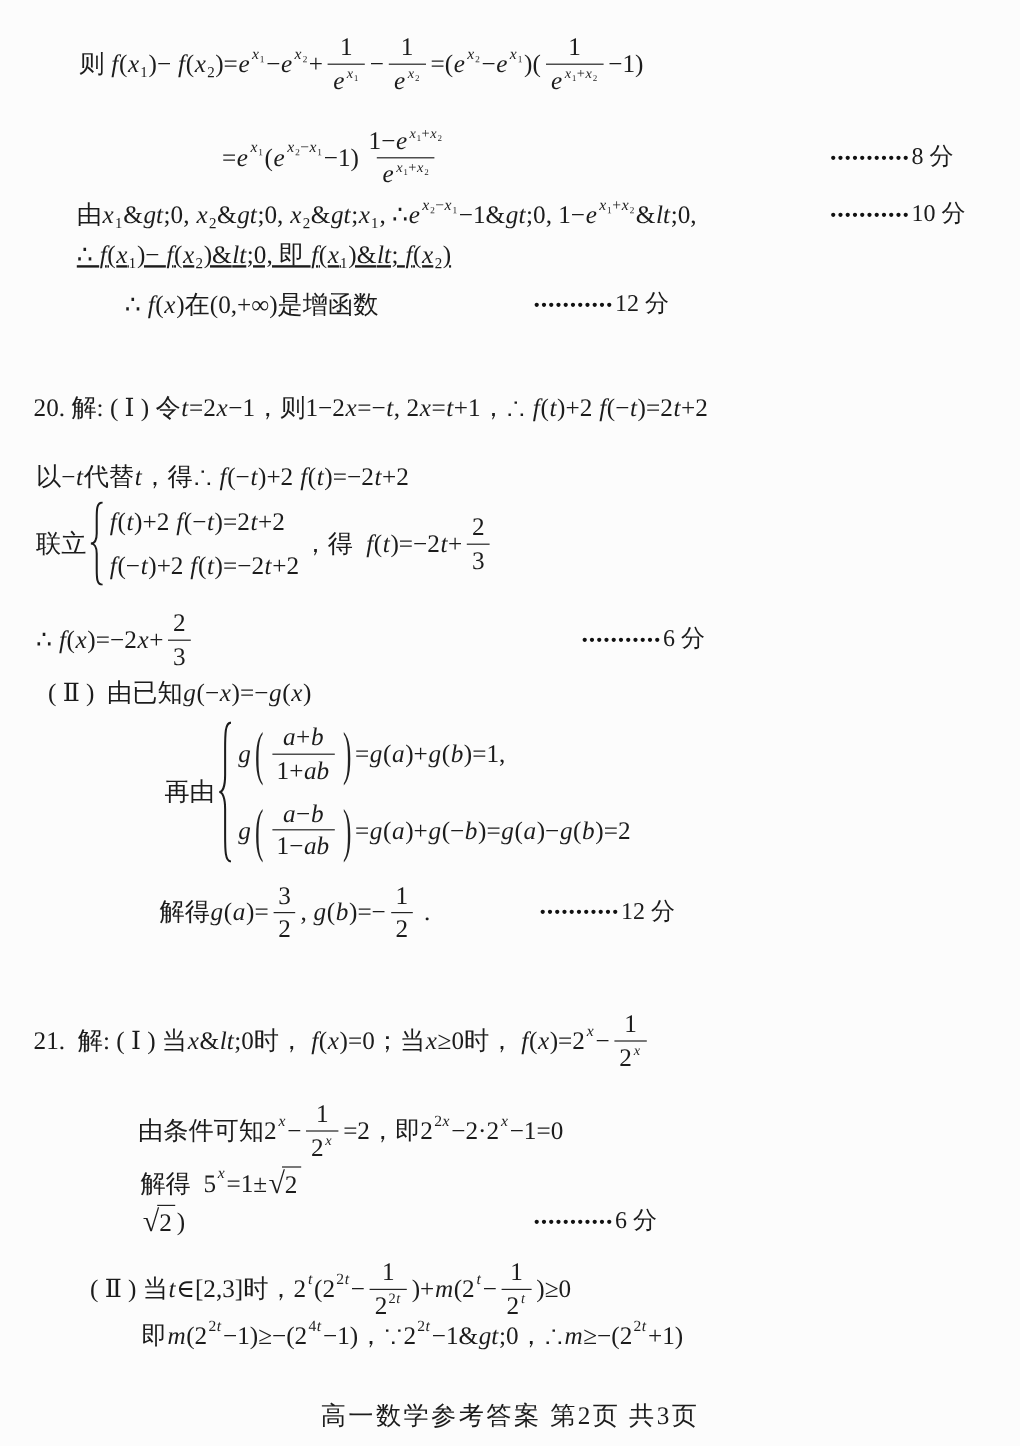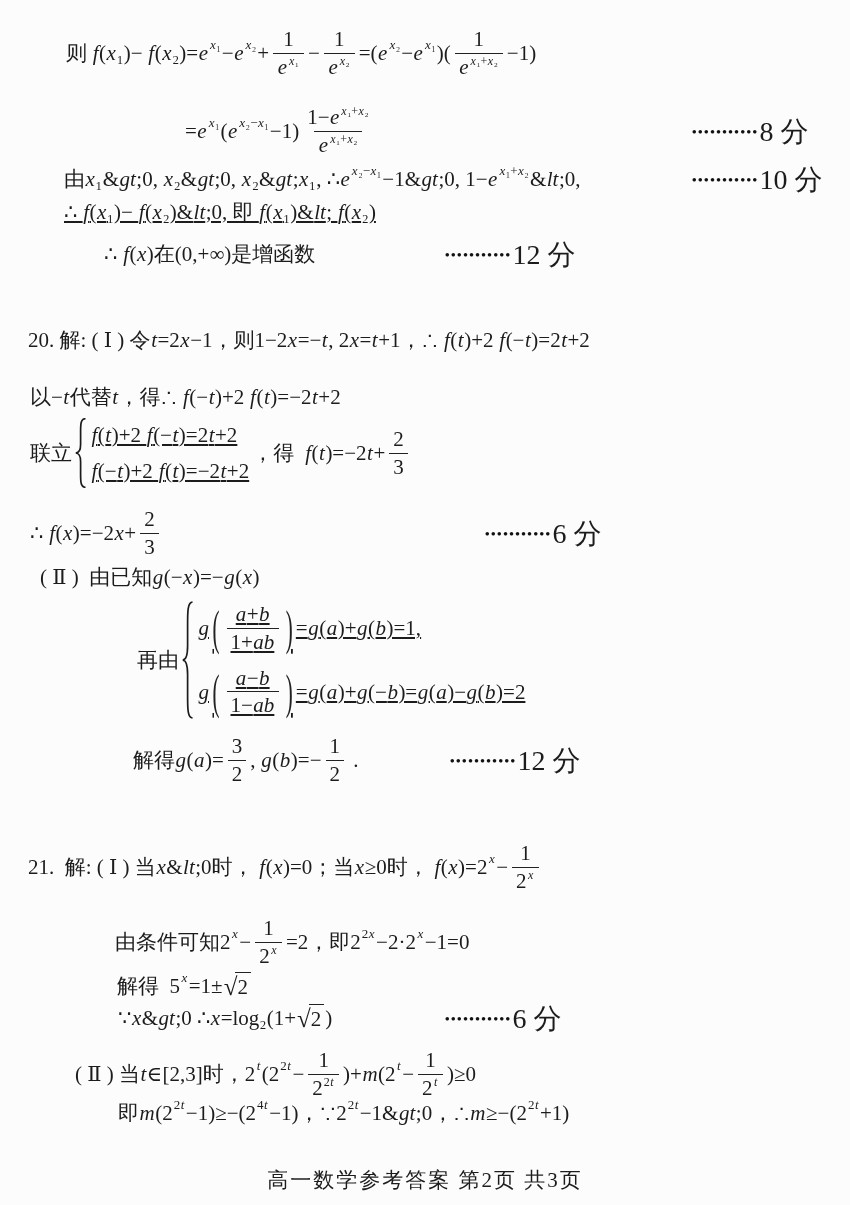--- a/index.html
+++ b/index.html
@@ -37,41 +37,41 @@
     align-items:center;
     margin:0 4px;
     line-height:1.18;
   }
   .num,.den{display:inline-flex;align-items:center;padding:1px 4px;justify-content:center;}
   .den{border-top:1.6px solid #222;}
   .den .sup,.num .sup{top:-6px;font-size:12px;}
   .sqrt{display:inline-flex;align-items:stretch;margin:0 1px;}
   .rad{font-size:25px;line-height:1;align-self:center;margin-right:-2px;}
   .radbody{border-top:1.7px solid #222;padding:1px 3px 0 2px;display:inline-flex;align-items:center;}
-  .cases{display:inline-flex;align-items:center;margin:0 3px;text-decoration:underline;}
+  .cases{display:inline-flex;align-items:center;margin:0 3px;}
   .brace-svg{width:14px;align-self:stretch;margin-right:2px;}
   .case-rows{display:inline-flex;flex-direction:column;gap:9px;}
   .case-row{display:inline-flex;align-items:center;white-space:pre;}
   .bigparen{
     display:inline-block;
     transform:scaleY(2.35);
     font-size:21px;
     margin:0 3px;
     color:#222;
   }
   .score{
     position:absolute;
     top:50%;
     transform:translateY(-50%);
     display:flex;
     align-items:center;
     white-space:pre;
   }
   .dots{font-size:13px;letter-spacing:1.5px;font-weight:700;color:#111;}
-  .slabel{font-size:28px;margin-left:1px;}
+  .slabel{font-size:20px;margin-left:1px;}
   #footer{
     position:absolute;
     left:0;right:0;
     top:1166px;
     text-align:center;
     font-size:21px;
     letter-spacing:2px;
   }
 </style>
 </head>
@@ -91,18 +91,18 @@
           </svg><span class="case-rows"><span class="case-row"><span class="math-text"><i>f</i>(<i>t</i>)+2 <i>f</i>(−<i>t</i>)=2<i>t</i>+2</span></span><span class="case-row"><span class="math-text"><i>f</i>(−<i>t</i>)+2 <i>f</i>(<i>t</i>)=−2<i>t</i>+2</span></span></span></span><span class="math-text">，得  <i>f</i>(<i>t</i>)=−2<i>t</i>+</span><span class="frac"><span class="num"><span class="math-text">2</span></span><span class="den"><span class="math-text">3</span></span></span></div>
       <div class="line" style="left: 30px; top: 506px;"><span class="math-text">∴ <i>f</i>(<i>x</i>)=−2<i>x</i>+</span><span class="frac"><span class="num"><span class="math-text">2</span></span><span class="den"><span class="math-text">3</span></span></span><span class="score" style="left: 455px;"><span class="dots">•••••••••••</span><span class="slabel">6 分</span></span></div>
       <div class="line" style="left: 40px; top: 564px;"><span class="math-text">( Ⅱ )  由已知<i>g</i>(−<i>x</i>)=−<i>g</i>(<i>x</i>)</span></div>
       <div class="line" style="left: 137px; top: 601px;"><span class="math-text">再由</span><span class="cases"><svg viewBox="0 0 20 100" preserveAspectRatio="none" class="brace-svg">
             <path d="M 15 1 C 8 1 8 9 8 20 L 8 38 C 8 46 5 50 1 50 C 5 50 8 54 8 62 L 8 80 C 8 91 8 99 15 99" fill="none" stroke="#1c1c1c" stroke-width="1.7" vector-effect="non-scaling-stroke"></path>
           </svg><span class="case-rows"><span class="case-row"><span class="math-text"><i>g</i></span><span class="bigparen">(</span><span class="frac"><span class="num"><span class="math-text"><i>a</i>+<i>b</i></span></span><span class="den"><span class="math-text">1+<i>ab</i></span></span></span><span class="bigparen">)</span><span class="math-text">=<i>g</i>(<i>a</i>)+<i>g</i>(<i>b</i>)=1,</span></span><span class="case-row"><span class="math-text"><i>g</i></span><span class="bigparen">(</span><span class="frac"><span class="num"><span class="math-text"><i>a</i>−<i>b</i></span></span><span class="den"><span class="math-text">1−<i>ab</i></span></span></span><span class="bigparen">)</span><span class="math-text">=<i>g</i>(<i>a</i>)+<i>g</i>(−<i>b</i>)=<i>g</i>(<i>a</i>)−<i>g</i>(<i>b</i>)=2</span></span></span></span></div>
       <div class="line" style="left: 133px; top: 733px;"><span class="math-text">解得<i>g</i>(<i>a</i>)=</span><span class="frac"><span class="num"><span class="math-text">3</span></span><span class="den"><span class="math-text">2</span></span></span><span class="math-text">, <i>g</i>(<i>b</i>)=−</span><span class="frac"><span class="num"><span class="math-text">1</span></span><span class="den"><span class="math-text">2</span></span></span><span class="math-text"> .</span><span class="score" style="left: 317px;"><span class="dots">•••••••••••</span><span class="slabel">12 分</span></span></div>
       <div class="line" style="left: 28px; top: 840px;"><span class="math-text">21.  解: ( Ⅰ ) 当<i>x</i>&amp;<i>lt</i>;0时， <i>f</i>(<i>x</i>)=0；当<i>x</i>≥0时， <i>f</i>(<i>x</i>)=2</span><span class="sup"><span class="math-text"><i>x</i></span></span><span class="math-text">−</span><span class="frac"><span class="num"><span class="math-text">1</span></span><span class="den"><span class="math-text">2</span><span class="sup"><span class="math-text"><i>x</i></span></span></span></span></div>
       <div class="line" style="left: 115px; top: 915px;"><span class="math-text">由条件可知2</span><span class="sup"><span class="math-text"><i>x</i></span></span><span class="math-text">−</span><span class="frac"><span class="num"><span class="math-text">1</span></span><span class="den"><span class="math-text">2</span><span class="sup"><span class="math-text"><i>x</i></span></span></span></span><span class="math-text">=2，即2</span><span class="sup"><span class="math-text">2<i>x</i></span></span><span class="math-text">−2·2</span><span class="sup"><span class="math-text"><i>x</i></span></span><span class="math-text">−1=0</span></div>
       <div class="line" style="left: 117px; top: 972px;"><span class="math-text">解得  5</span><span class="sup"><span class="math-text"><i>x</i></span></span><span class="math-text">=1±</span><span class="sqrt"><span class="rad">√</span><span class="radbody"><span class="math-text">2</span></span></span></div>
-      <div class="line" style="left: 118px; top: 1004px;"><span class="math-text">∵<i>x</i>&amp;<i>gt</i>;0 ∴<i>x</i>=log₂(1+</span><span class="sqrt"><span class="rad">√</span><span class="radbody"><span class="math-text">2</span></span></span><span class="math-text">)</span><span class="score" style="left: 327px;"><span class="dots">•••••••••••</span><span class="slabel">6 分</span></span></div>
+      <div class="line" style="left: 118px; top: 1004px;"><span class="sqrt"><span class="rad">√</span><span class="radbody"><span class="math-text">2</span></span></span><span class="math-text">)</span><span class="score" style="left: 327px;"><span class="dots">•••••••••••</span><span class="slabel">6 分</span></span></div>
       <div class="line" style="left: 75px; top: 1047px;"><span class="math-text">( Ⅱ ) 当<i>t</i>∈[2,3]时，2</span><span class="sup"><span class="math-text"><i>t</i></span></span><span class="math-text">(2</span><span class="sup"><span class="math-text">2<i>t</i></span></span><span class="math-text">−</span><span class="frac"><span class="num"><span class="math-text">1</span></span><span class="den"><span class="math-text">2</span><span class="sup"><span class="math-text">2<i>t</i></span></span></span></span><span class="math-text">)+<i>m</i>(2</span><span class="sup"><span class="math-text"><i>t</i></span></span><span class="math-text">−</span><span class="frac"><span class="num"><span class="math-text">1</span></span><span class="den"><span class="math-text">2</span><span class="sup"><span class="math-text"><i>t</i></span></span></span></span><span class="math-text">)≥0</span></div>
       <div class="line" style="left: 118px; top: 1100px;"><span class="math-text">即<i>m</i>(2</span><span class="sup"><span class="math-text">2<i>t</i></span></span><span class="math-text">−1)≥−(2</span><span class="sup"><span class="math-text">4<i>t</i></span></span><span class="math-text">−1)，∵2</span><span class="sup"><span class="math-text">2<i>t</i></span></span><span class="math-text">−1&amp;<i>gt</i>;0，∴<i>m</i>≥−(2</span><span class="sup"><span class="math-text">2<i>t</i></span></span><span class="math-text">+1)</span></div>
     </div>
   <div id="footer">高一数学参考答案 第2页 共3页</div>
 </div>
 
 </body></html>

